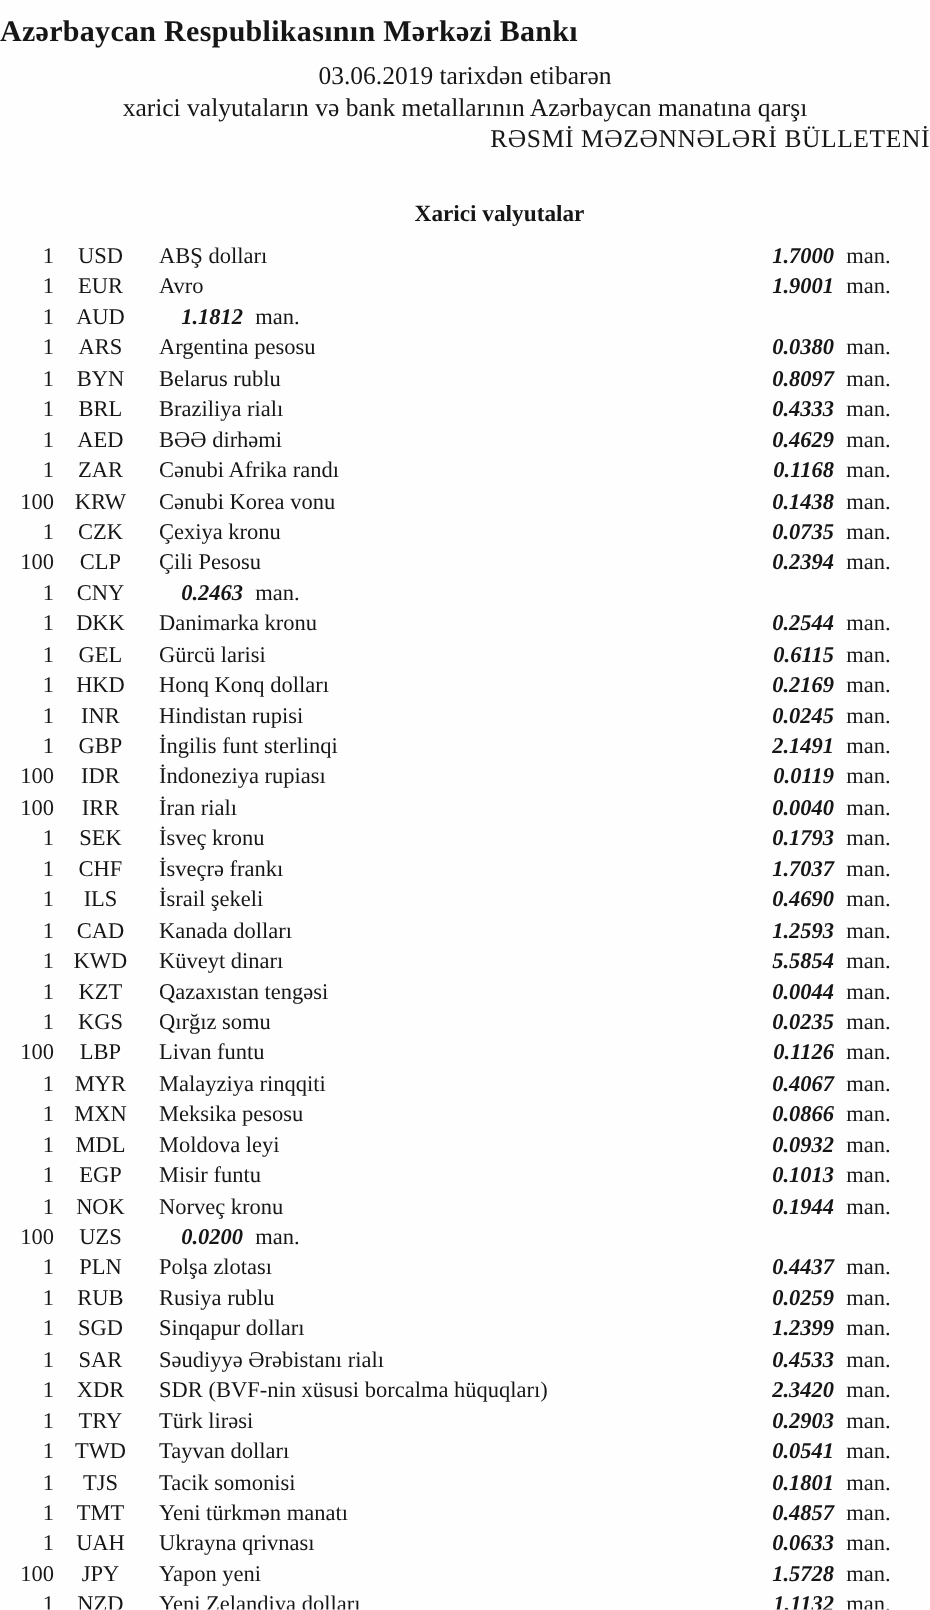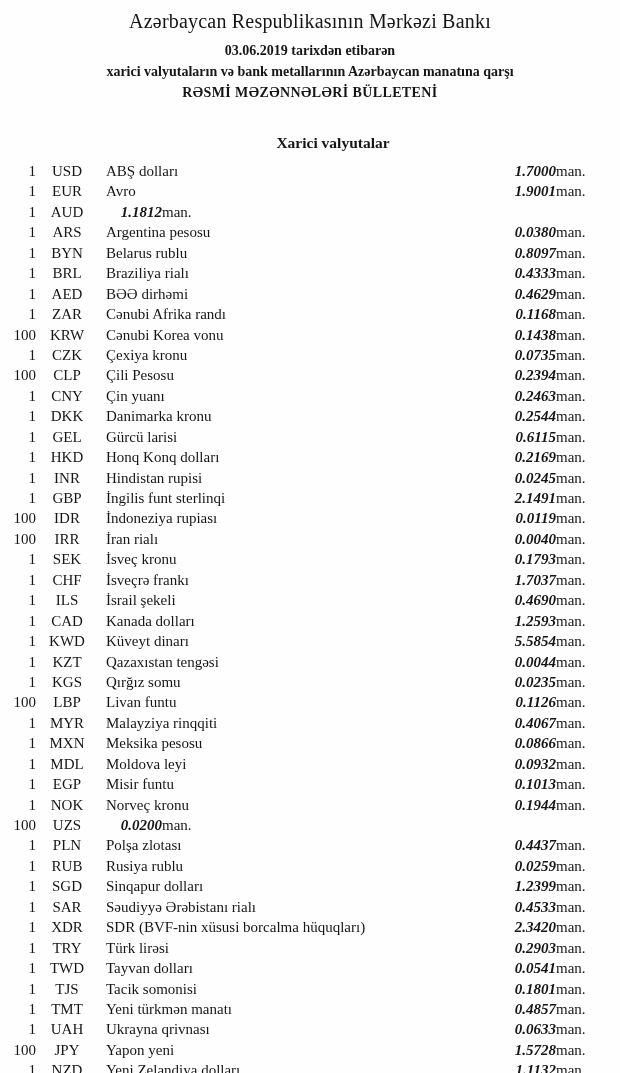--- a/index.html
+++ b/index.html
@@ -14,36 +14,37 @@
     height: 1073px;
     overflow: hidden;
   }
   .page {
     width: 620px;
     height: 1073px;
     background: #fefefe;
     padding-top: 10px;
   }
   .doc-title {
-    text-align: center;
+    text-align: left;
     font-size: 20px;
-    font-weight: normal;
+    font-weight: bold;
     letter-spacing: 0.2px;
     margin-bottom: 7px;
   }
   .doc-date,
   .doc-subtitle,
   .doc-bulletin {
     text-align: center;
-    font-size: 14px;
-    font-weight: bold;
+    font-size: 17px;
+    font-weight: normal;
     line-height: 21px;
   }
   .doc-bulletin {
     letter-spacing: 0.4px;
+    text-align: right;
   }
   .section-title {
     text-align: center;
     font-size: 15.5px;
     font-weight: bold;
     margin-top: 31px;
     margin-bottom: 9px;
     margin-left: 46px;
   }
   .rates-table {
@@ -76,21 +77,21 @@
   }
   .cell-rate {
     width: 64px;
     text-align: right;
     font-weight: bold;
     font-style: italic;
     flex: 0 0 auto;
   }
   .cell-unit {
     width: 46px;
-    text-align: left;
+    text-align: center;
     flex: 0 0 auto;
   }
 </style>
 </head>
 <body>
 
 <div class="page">
 
   <div class="doc-title">Azərbaycan Respublikasının Mərkəzi Bankı</div>
 
@@ -186,21 +187,20 @@
     <span class="cell-qty">100</span>
     <span class="cell-code">CLP</span>
     <span class="cell-name">Çili Pesosu</span>
     <span class="cell-rate">0.2394</span>
     <span class="cell-unit">man.</span>
   </div>
 
   <div class="rate-row">
     <span class="cell-qty">1</span>
     <span class="cell-code">CNY</span>
-    <span class="cell-name">Çin yuanı</span>
     <span class="cell-rate">0.2463</span>
     <span class="cell-unit">man.</span>
   </div>
 
   <div class="rate-row">
     <span class="cell-qty">1</span>
     <span class="cell-code">DKK</span>
     <span class="cell-name">Danimarka kronu</span>
     <span class="cell-rate">0.2544</span>
     <span class="cell-unit">man.</span>

